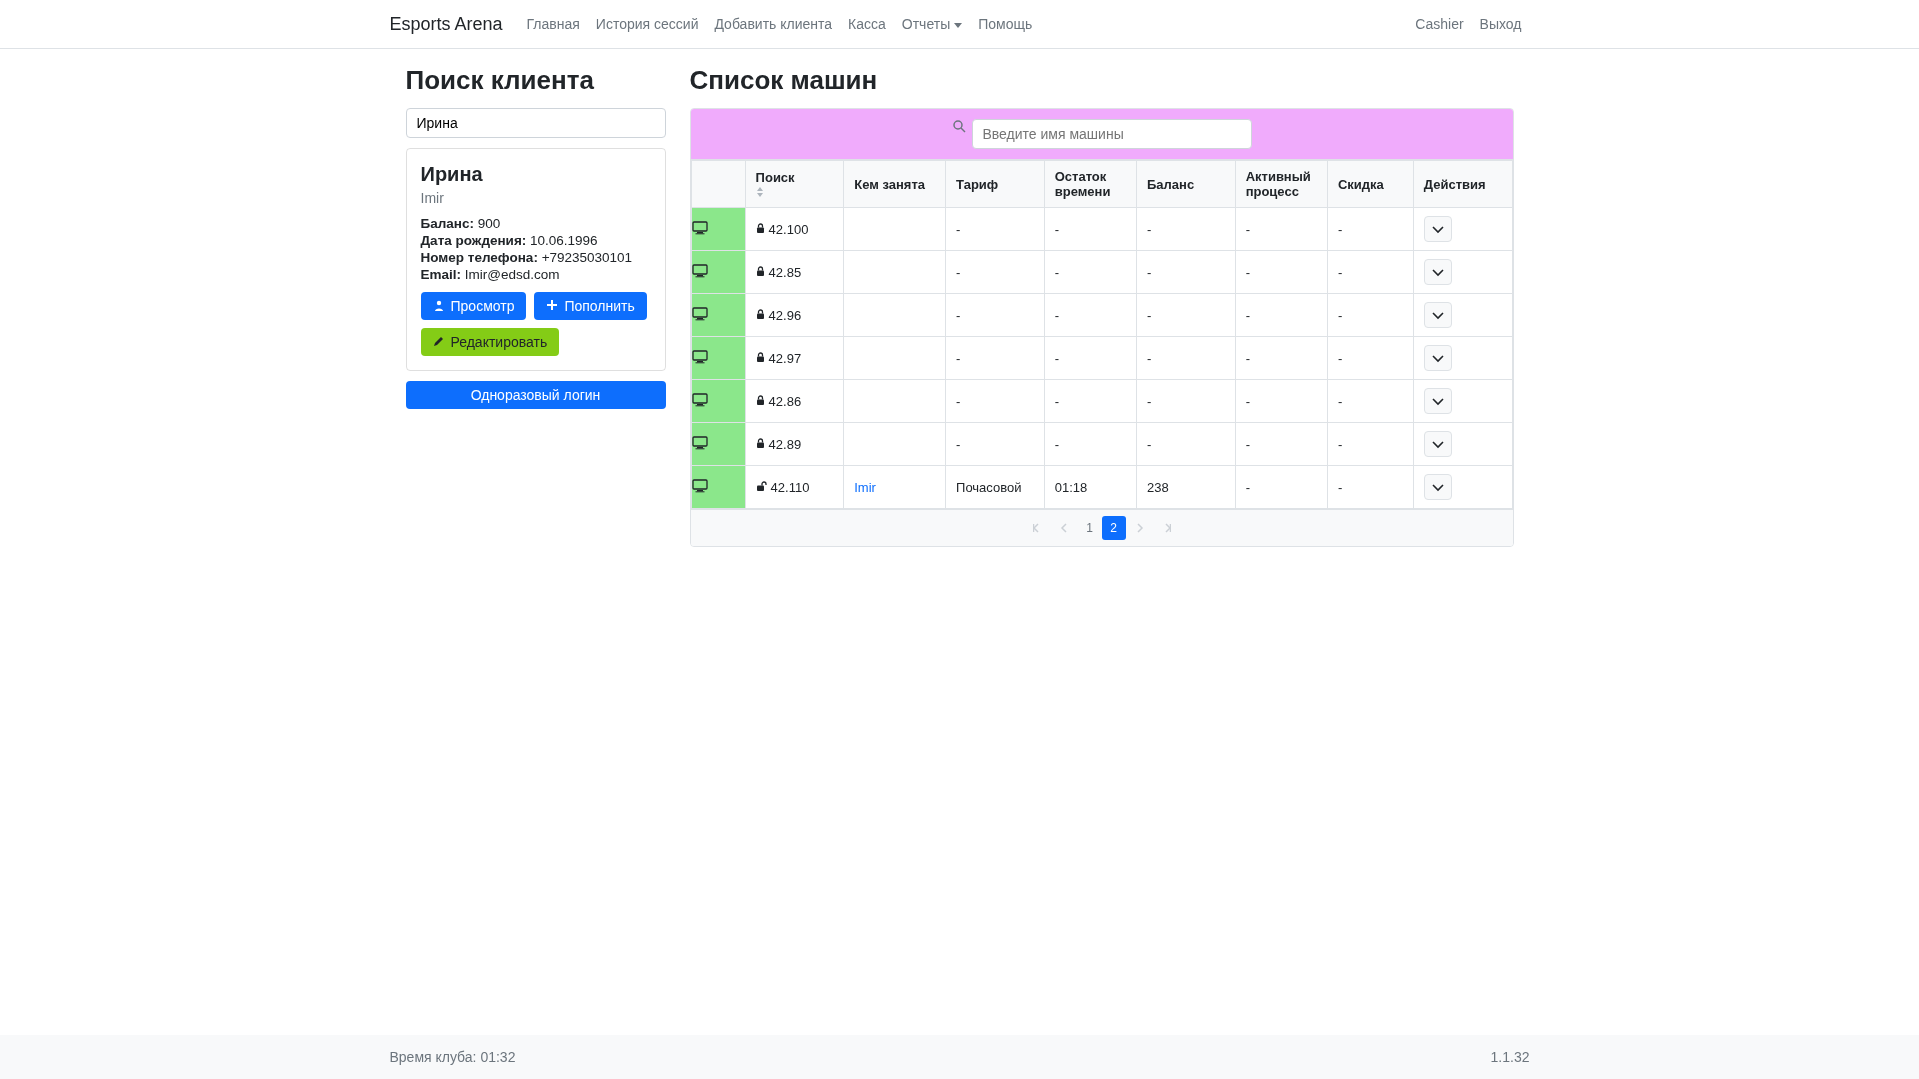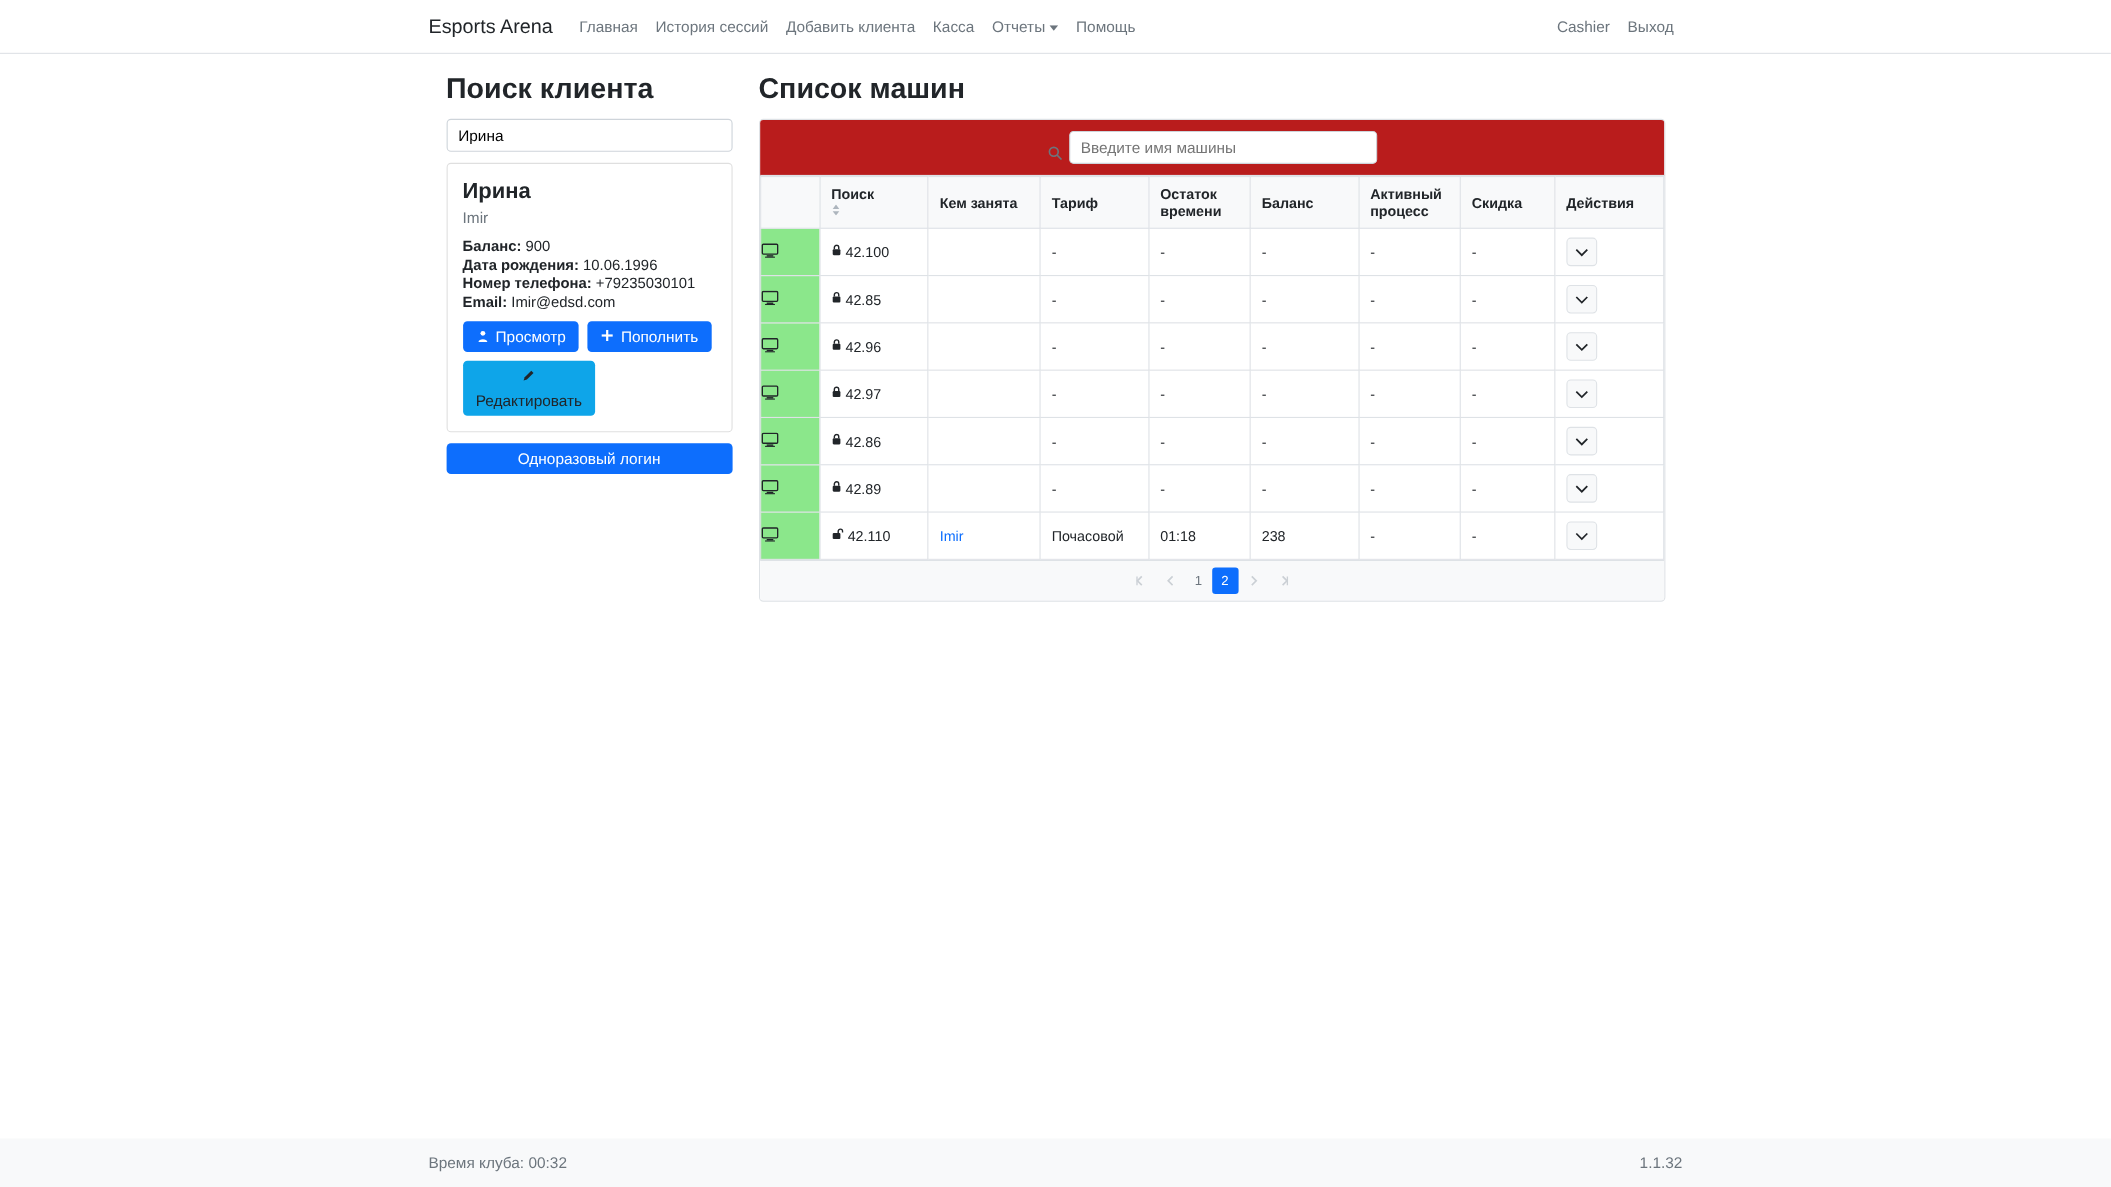--- a/index.html
+++ b/index.html
@@ -18,26 +18,26 @@
   h2 { font-size: 26px; font-weight: 600; margin: 0 0 12px 0; }
   .search-input { width: 100%; padding: 6px 10px; border: 1px solid #ced4da; border-radius: 4px; font-size: 14px; }
   .client-card { border: 1px solid rgba(0,0,0,.125); border-radius: 4px; padding: 14px; margin-top: 10px; }
   .client-name { font-size: 20px; font-weight: 600; margin: 0 0 4px 0; }
   .client-login { color: #6c757d; margin-bottom: 10px; }
   .client-field { margin-bottom: 2px; font-size: 13.5px; }
   .client-field .label { font-weight: 600; }
   .btn-row { display: flex; gap: 8px; margin-top: 10px; flex-wrap: wrap; }
   .btn { display: inline-flex; align-items: center; justify-content: center; gap: 6px; padding: 6px 12px; border: none; border-radius: 4px; font-size: 14px; cursor: pointer; }
   .btn-primary { background: #0d6efd; color: #fff; align-items: center; }
-  .btn-warning { background: #0ea5e9; color: #212529; flex-direction: column; }
+  .btn-warning { background: #84cc16; color: #212529; }
   .btn-block { width: 100%; margin-top: 10px; }
   .icon { display: inline-block; }
 
   .machine-panel { border: 1px solid #dee2e6; border-radius: 4px; overflow: hidden; }
-  .machine-search-bar { background: #b91c1c; padding: 10px; display: flex; align-items: flex-end; justify-content: center; gap: 6px; border-bottom: 1px solid #dee2e6; }
+  .machine-search-bar { background: #f0abfc; padding: 10px; display: flex; align-items: flex-start; justify-content: center; gap: 6px; border-bottom: 1px solid #dee2e6; }
   .machine-search-bar input { width: 280px; padding: 6px 10px; border: 1px solid #ced4da; border-radius: 4px; font-size: 14px; }
 
   table.machines { width: 100%; border-collapse: collapse; table-layout: fixed; }
   table.machines th, table.machines td { border: 1px solid #dee2e6; padding: 8px 10px; font-size: 13px; text-align: left; vertical-align: middle; word-wrap: break-word; }
   table.machines th { background: #f8f9fa; font-weight: 600; }
   .col-status { width: 34px; padding: 0 !important; }
   .status-cell { background: #8be78b; text-align: center; height: 100%; }
   .num-cell { white-space: nowrap; display: flex; align-items: center; gap: 4px; }
   .lock-icon { font-size: 11px; }
   .sort-icon { font-size: 10px; color: #adb5bd; display: block; line-height: 1; margin-top: 2px; }
@@ -411,19 +411,19 @@
           </span>
         </div>
       </div>
     </div>
   </div>
 
   <div class="footer">
     <div class="footer-inner">
       <span>
         <span>Время клуба:</span>
-        <span>00:32</span>
+        <span>01:32</span>
       </span>
       <span>1.1.32</span>
     </div>
   </div>
 
 </div>
 
 </body></html>

